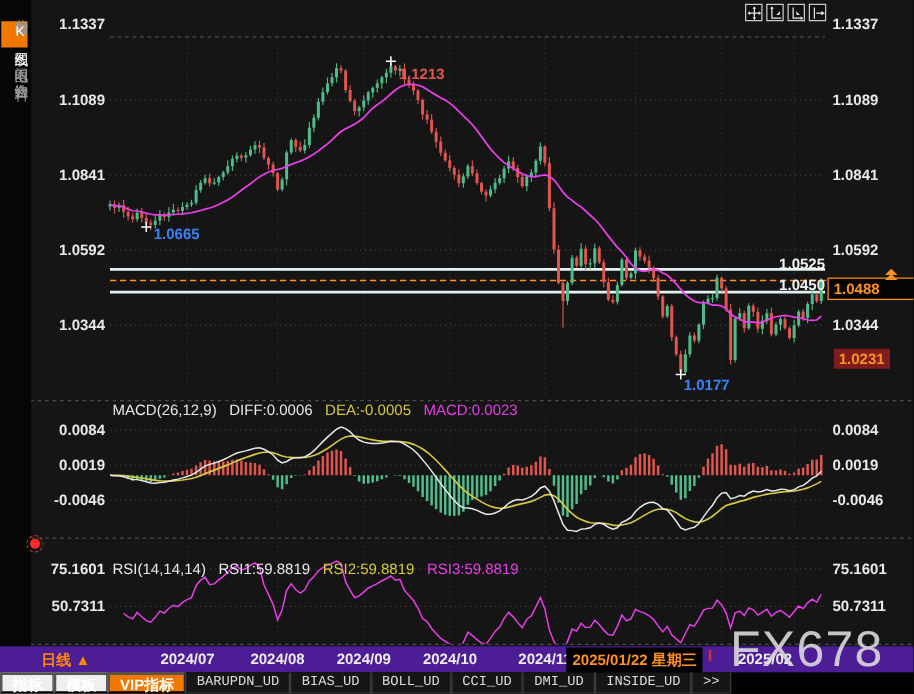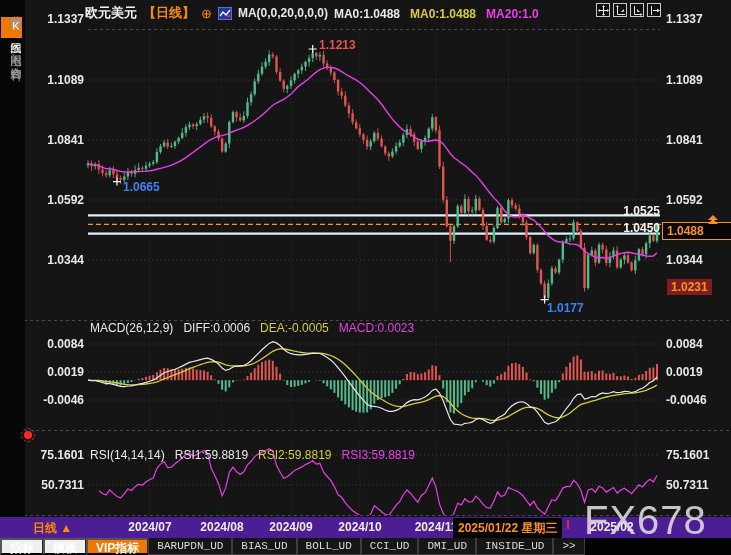--- a/index.html
+++ b/index.html
@@ -611,32 +611,20 @@
     </svg>
 
   <aside class="sidebar" id="sidebar">
     <div class="side-tab">分时图</div>
       <div class="side-tab active">K线图</div>
       <div class="side-tab">闪电图</div>
       <div class="side-tab">合约资料</div>
       <span class="alarm-dot"></span>
   </aside>
 
-  <header class="topbar">
-    <span class="t-symbol">欧元美元</span>
-    <span class="t-period">【日线】</span>
-    <span class="t-expand">⊕</span>
-    <svg width="14" height="13">
-      <rect x="0" y="0" width="14" height="13" fill="#23379e" stroke="#8fa5ff" stroke-width="1"></rect>
-      <polyline points="2,9 5,5 8,8 12,3" fill="none" stroke="#ffffff" stroke-width="1.3"></polyline>
-      <rect x="9" y="8" width="3" height="2" fill="#d03030"></rect>
-    </svg>
-    <span class="t-ma c-white">MA(0,0,20,0,0,0)</span>
-    <span id="ma-values"><span class="t-ma" style="color: rgb(232, 232, 232); margin-right: 10px;">MA0:1.0488</span><span class="t-ma" style="color: rgb(214, 203, 63); margin-right: 10px;">MA0:1.0488</span><span class="t-ma" style="color: rgb(233, 62, 233); margin-right: 10px;">MA20:1.0</span></span>
-  </header>
 
   <div class="ticons">
     <button class="ticon">
       <svg width="11" height="11">
           <path d="M5.5 1v9M1 5.5h9" stroke="#e8e8e8" stroke-width="1"></path>
       <path d="M5.5 0l1.5 2h-3zM5.5 11l1.5-2h-3zM0 5.5l2-1.5v3zM11 5.5l-2-1.5v3z" fill="#e8e8e8"></path>
         </svg>
     </button>
     <button class="ticon">
       <svg width="11" height="11">
@@ -668,21 +656,21 @@
 
   <div class="lbl lvl" style="left:588px;top:204px">1.0525</div>
   <div class="lbl lvl" style="left:588px;top:221px">1.0450</div>
   <div class="pricebox" style="top: 222px;">1.0488</div>
   <div class="uparrows" style="top: 215px;">
       <i></i>
       <i></i>
     </div>
   <div class="lowlabel" style="top: 279px;">1.0231</div>
 
-  <div class="lbl ann c-red" style="left:319px;top:38px">1.1213</div>
+  <div class="lbl ann c-red" style="left:319px;top:52px">1.1213</div>
   <div class="lbl ann c-green" style="left:123px;top:180px">1.0665</div>
   <div class="lbl ann c-green" style="left:547px;top:301px">1.0177</div>
 
   <div id="ticks">
       <div class="lbl tickL" style="left: 26px; top: 19px;">1.1337</div>
       <div class="lbl tickR" style="top: 19px;">1.1337</div>
       <div class="lbl tickL" style="left: 26px; top: 80px;">1.1089</div>
       <div class="lbl tickR" style="top: 80px;">1.1089</div>
       <div class="lbl tickL" style="left: 26px; top: 140px;">1.0841</div>
       <div class="lbl tickR" style="top: 140px;">1.0841</div>

